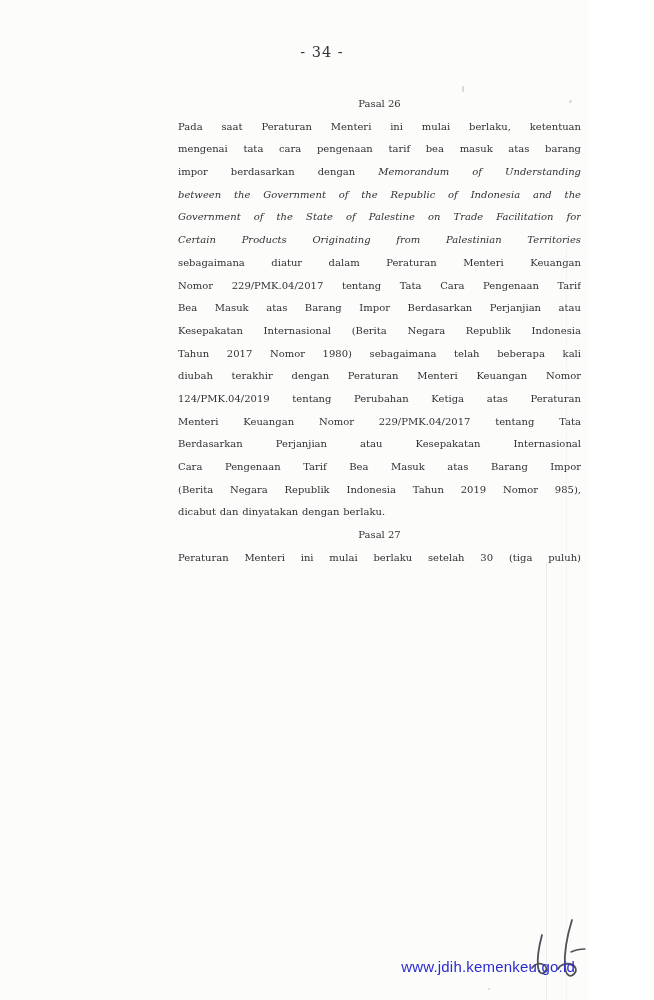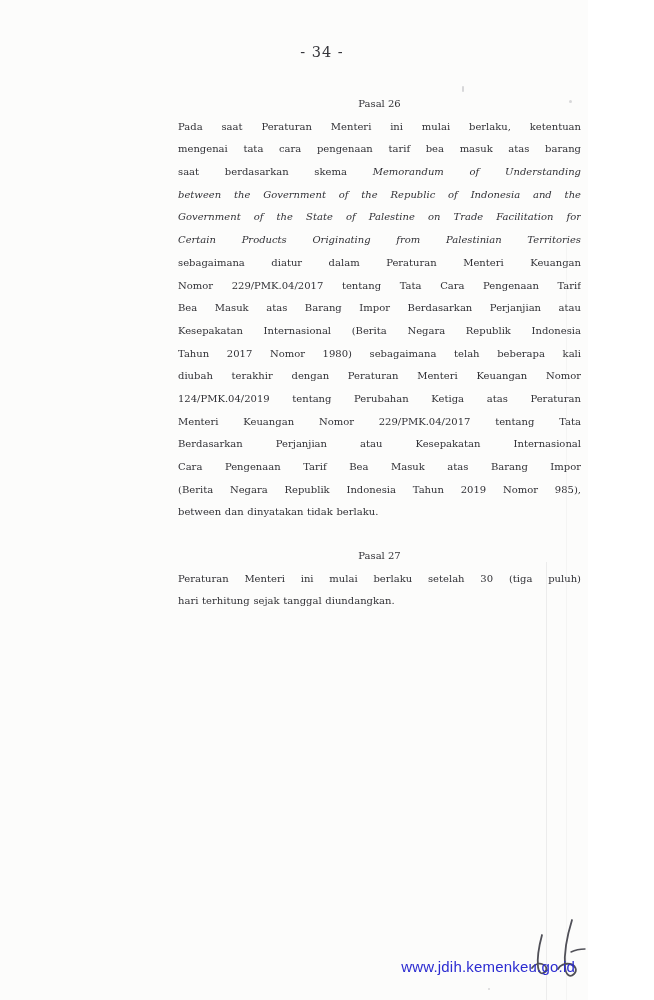--- a/index.html
+++ b/index.html
@@ -47,21 +47,20 @@
     color: #313136;
     word-spacing: 0.5px;
   }
   .body-line.last {
     text-align-last: left;
   }
   .body-line .it {
     font-style: italic;
   }
   .article-section + .article-section .article-heading {
-    margin-top: 21px;
   }
   .footer-url {
     position: absolute;
     top: 958px;
     right: 13px;
     font-family: "Liberation Sans", sans-serif;
     font-size: 15px;
     letter-spacing: 0.2px;
     color: #2b2bd1;
   }
@@ -95,41 +94,40 @@
 
 <div class="page">
 
   <div class="page-number">- 34 -</div>
 
   <div class="content" id="articles-root">
       <div class="article-section">
         <div class="article-heading">Pasal 26</div>
         <div class="body-line"><span>Pada saat Peraturan Menteri ini mulai berlaku, ketentuan</span></div>
         <div class="body-line"><span>mengenai tata cara pengenaan tarif bea masuk atas barang</span></div>
-        <div class="body-line"><span>saat berdasarkan skema </span><span class="it">Memorandum of Understanding</span></div>
+        <div class="body-line"><span>impor berdasarkan dengan </span><span class="it">Memorandum of Understanding</span></div>
         <div class="body-line"><span class="it">between the Government of the Republic of Indonesia and the</span></div>
         <div class="body-line"><span class="it">Government of the State of Palestine on Trade Facilitation for</span></div>
         <div class="body-line"><span class="it">Certain Products Originating from Palestinian Territories</span></div>
         <div class="body-line"><span>sebagaimana diatur dalam Peraturan Menteri Keuangan</span></div>
         <div class="body-line"><span>Nomor 229/PMK.04/2017 tentang Tata Cara Pengenaan Tarif</span></div>
         <div class="body-line"><span>Bea Masuk atas Barang Impor Berdasarkan Perjanjian atau</span></div>
         <div class="body-line"><span>Kesepakatan Internasional (Berita Negara Republik Indonesia</span></div>
         <div class="body-line"><span>Tahun 2017 Nomor 1980) sebagaimana telah beberapa kali</span></div>
         <div class="body-line"><span>diubah terakhir dengan Peraturan Menteri Keuangan Nomor</span></div>
         <div class="body-line"><span>124/PMK.04/2019 tentang Perubahan Ketiga atas Peraturan</span></div>
         <div class="body-line"><span>Menteri Keuangan Nomor 229/PMK.04/2017 tentang Tata</span></div>
         <div class="body-line"><span>Berdasarkan Perjanjian atau Kesepakatan Internasional</span></div>
         <div class="body-line"><span>Cara Pengenaan Tarif Bea Masuk atas Barang Impor</span></div>
         <div class="body-line"><span>(Berita Negara Republik Indonesia Tahun 2019 Nomor 985),</span></div>
-        <div class="body-line last"><span>between dan dinyatakan tidak berlaku.</span></div>
+        <div class="body-line last"><span>dicabut dan dinyatakan dengan berlaku.</span></div>
       </div>
       <div class="article-section">
         <div class="article-heading">Pasal 27</div>
         <div class="body-line"><span>Peraturan Menteri ini mulai berlaku setelah 30 (tiga puluh)</span></div>
-        <div class="body-line last"><span>hari terhitung sejak tanggal diundangkan.</span></div>
       </div>
     </div>
 
   <div class="artifact-line v1"></div>
   <div class="artifact-line v2"></div>
   <div class="speck s1"></div>
   <div class="speck s2"></div>
   <div class="speck s3"></div>
   <div class="speck s4"></div>
 

